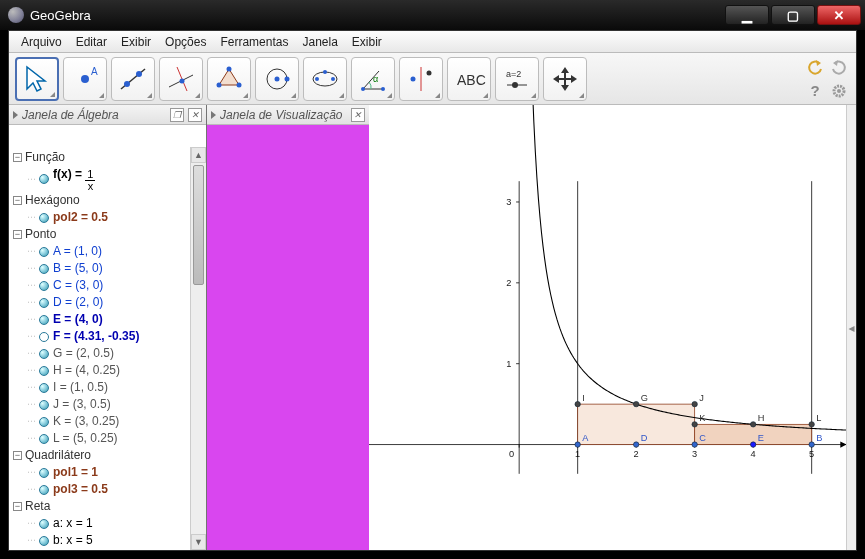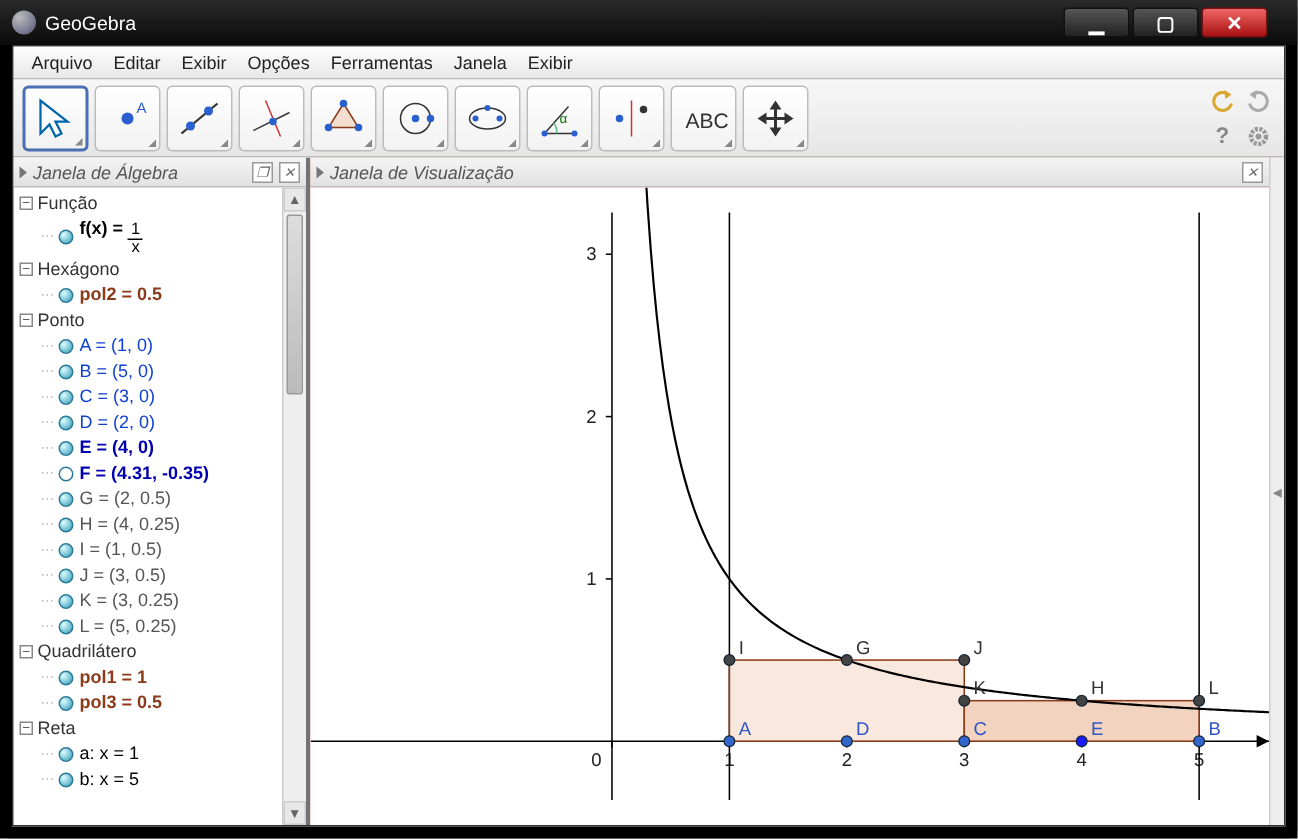--- a/index.html
+++ b/index.html
@@ -18,21 +18,21 @@
     background: #000;
     border-radius: 6px;
     display: flex;
     flex-direction: column;
   }
   .titlebar {
     height: 30px;
     background: linear-gradient(#2a2a2a, #0a0a0a);
     display: flex;
     align-items: center;
-    padding: 0 20px 0 8px;
+    padding: 0 4px 0 8px;
     color: #fff;
   }
   .titlebar .app-icon {
     width: 16px; height: 16px; margin-right: 6px;
     background: radial-gradient(circle at 30% 30%, #fff, #aac 60%, #668 100%);
     border-radius: 50%;
     opacity: .7;
   }
   .titlebar .title { flex: 1; font-size: 13px; }
   .winbtns { display: flex; gap: 2px; }
@@ -104,23 +104,24 @@
     color: #555;
     gap: 4px;
   }
   .panel-header .tri {
     width:0;height:0;border-top:4px solid transparent;border-bottom:4px solid transparent;border-left:5px solid #777;
   }
   .panel-header .flex { flex:1; }
   .panel-header .pbtn { width:14px;height:14px;border:1px solid #999;background:#fff;font-size:9px;display:flex;align-items:center;justify-content:center;color:#666;}
   .algebra {
     width: 198px;
-    border-right: 3px solid #737373;
+    border-right: 1px solid #737373;
     display: flex; flex-direction: column;
     background:#fff;
+    gap:22px;
   }
   .algebra-body {
     flex:1;
     overflow: hidden;
     display:flex;
   }
   .tree {
     flex:1;
     font-size: 12px;
     line-height: 17px;
@@ -141,22 +142,22 @@
   .c-darkblue { color:#0000b0; font-weight:bold;}
   .c-brown { color:#8b3a1a; font-weight:bold;}
   .c-gray { color:#555; }
   .c-black { color:#000; }
   .scrollbar-v { width:16px;background:#eee;border-left:1px solid #ccc;position:relative;}
   .scrollbar-v .thumb { position:absolute;left:2px;right:2px;top:18px;height:120px;background:linear-gradient(#ddd,#bbb);border:1px solid #999;border-radius:2px;}
   .scrollbar-v .arr { position:absolute;left:0;right:0;height:16px;display:flex;align-items:center;justify-content:center;color:#666;font-size:9px;background:#e8e8e8;border:1px solid #ccc;}
   .scrollbar-v .arr.top{top:0;} .scrollbar-v .arr.bot{bottom:0;}
   .graphics {
     flex:1;
-    display:flex;flex-direction:column;
-    background:#fca5a5;
+    display:flex;
+    background:#d946ef;
   }
   .graphics-body { flex:1; position:relative; background:#fff; overflow:hidden;}
   .sidegrip { width:10px;background:#eee;border-left:1px solid #ccc;display:flex;align-items:center;justify-content:center;color:#888;}
   .inputbar {
     height:24px;border-top:1px solid #bbb;background:linear-gradient(#f4f4f4,#e6e6e6);
     display:flex;align-items:center;padding:0 6px;gap:6px;
   }
   .inputbar .label { color:#333; }
   .inputbar input { flex:1;height:18px;border:1px solid #aaa;background:#fff;padding:0 4px;font-size:12px;}
   .inputbar .combo{width:16px;height:16px;border:1px solid #999;background:#fff;display:flex;align-items:center;justify-content:center;font-size:9px;color:#666;}
@@ -262,20 +263,28 @@
           <svg viewBox="0 0 36 36">
             <line x1="18" y1="6" x2="18" y2="30" stroke="#c33"></line>
             <circle cx="10" cy="18" r="2.5" fill="#2a5fd0"></circle>
             <circle cx="26" cy="12" r="2.5" fill="#333"></circle>
           </svg>
           <div class="corner"></div>
         </div>
       <div class="toolbtn">
           <svg viewBox="0 0 36 36">
             <text x="6" y="24" font-size="14" fill="#333">ABC</text>
+          </svg>
+          <div class="corner"></div>
+        </div>
+      <div class="toolbtn">
+          <svg viewBox="0 0 36 36">
+            <text x="7" y="16" font-size="9" fill="#333">a=2</text>
+            <line x1="8" y1="24" x2="28" y2="24" stroke="#333"></line>
+            <circle cx="16" cy="24" r="3" fill="#333"></circle>
           </svg>
           <div class="corner"></div>
         </div>
       <div class="toolbtn">
           <svg viewBox="0 0 36 36">
             <path d="M18 6 L22 12 L14 12 Z M18 30 L22 24 L14 24 Z M6 18 L12 14 L12 22 Z M30 18 L24 14 L24 22 Z" fill="#333"></path>
             <line x1="18" y1="10" x2="18" y2="26" stroke="#333" stroke-width="2"></line>
             <line x1="10" y1="18" x2="26" y2="18" stroke="#333" stroke-width="2"></line>
           </svg>
           <div class="corner"></div>

